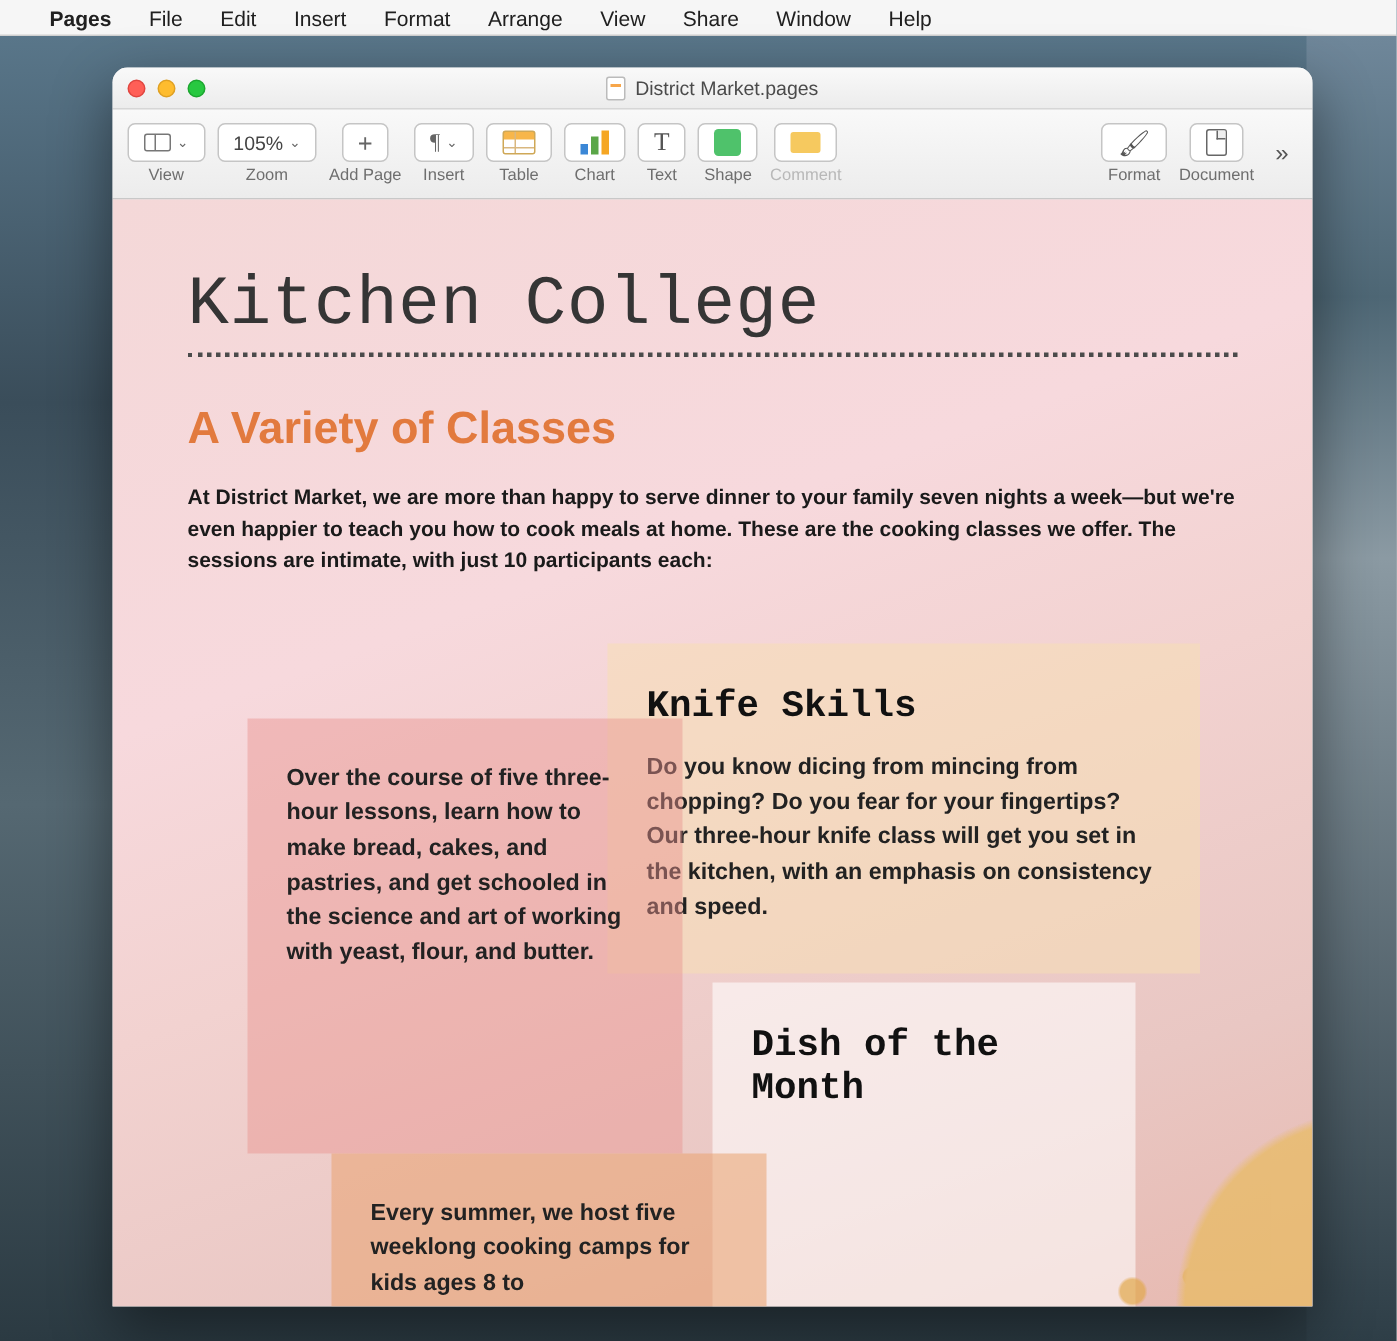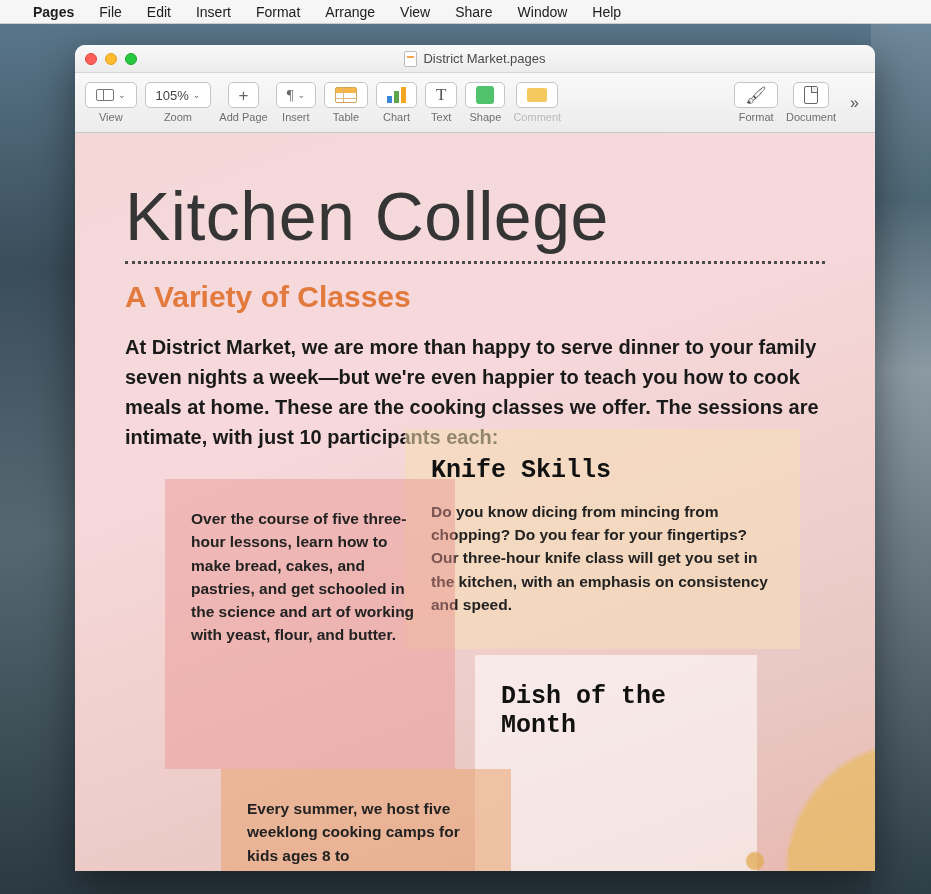--- a/index.html
+++ b/index.html
@@ -168,41 +168,41 @@
 
 .canvas {
   flex: 1;
   overflow: hidden;
   position: relative;
   background: linear-gradient(160deg, #f4d8d8 0%, #f7d9dd 35%, #f2d2d0 55%, #e9c7c3 80%, #e7b9b0 100%);
 }
 .page-pad { padding: 44px 50px 0 50px; }
 
 .doc-title {
-  font-family: Liberation Sans, sans-serif;
-  font-size: 68px;
+  font-family: Liberation Mono, monospace;
+  font-size: 46px;
   font-weight: 400;
   color: #353535;
   letter-spacing: 0.5px;
 }
 .dotted {
   border: none;
   border-top: 3px dotted #4b4b4b;
   margin-top: 6px;
 }
 .subheading {
-  margin-top: 16px;
+  margin-top: 31px;
   font-size: 30px;
   font-weight: 700;
   color: #e27a3e;
   font-family: "Avenir Next","Helvetica Neue",sans-serif;
 }
 .intro {
   margin-top: 18px;
-  font-size: 20px;
+  font-size: 14px;
   line-height: 1.5;
   font-weight: 600;
   color: #1a1a1a;
   font-family: "Avenir Next","Helvetica Neue",sans-serif;
 }
 
 .boxes-area {
   position: absolute;
   top: 300px;
   left: 0;

